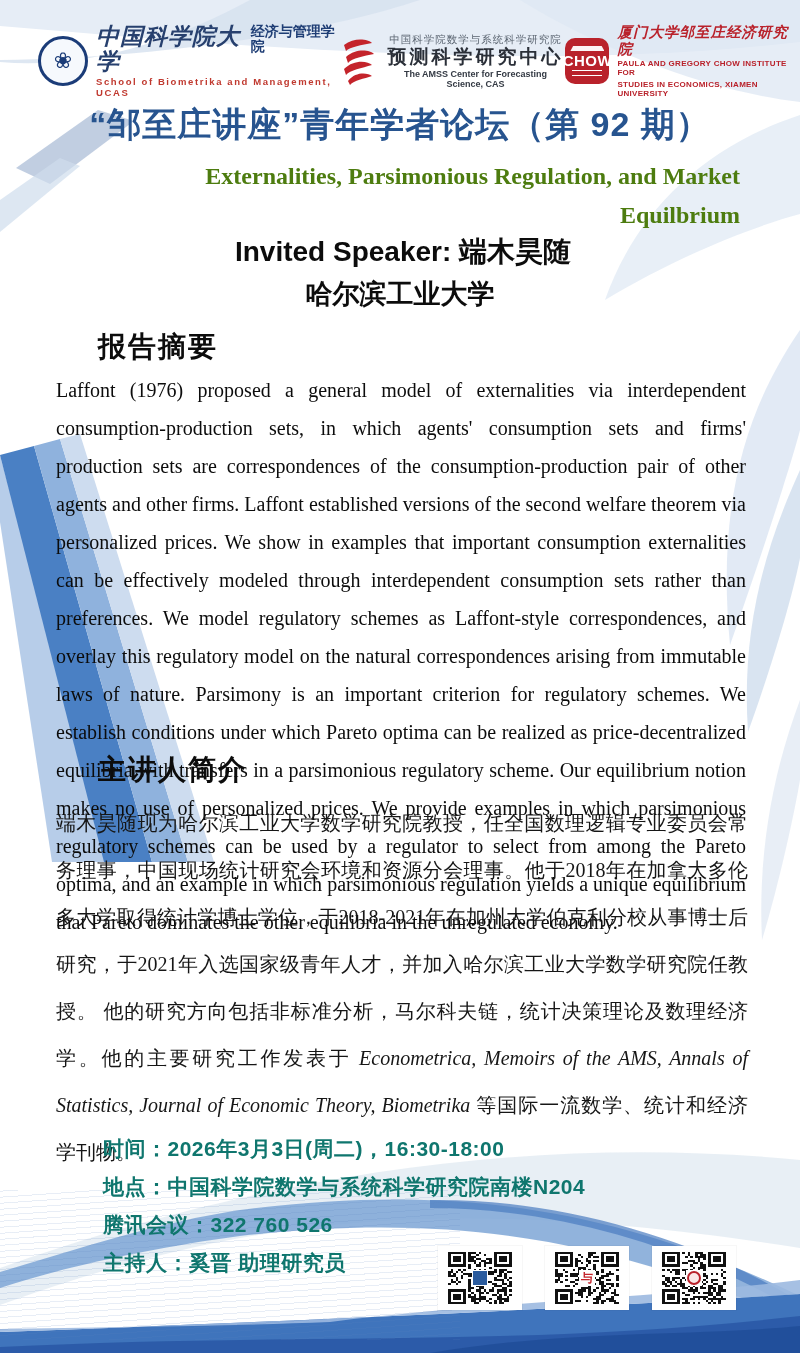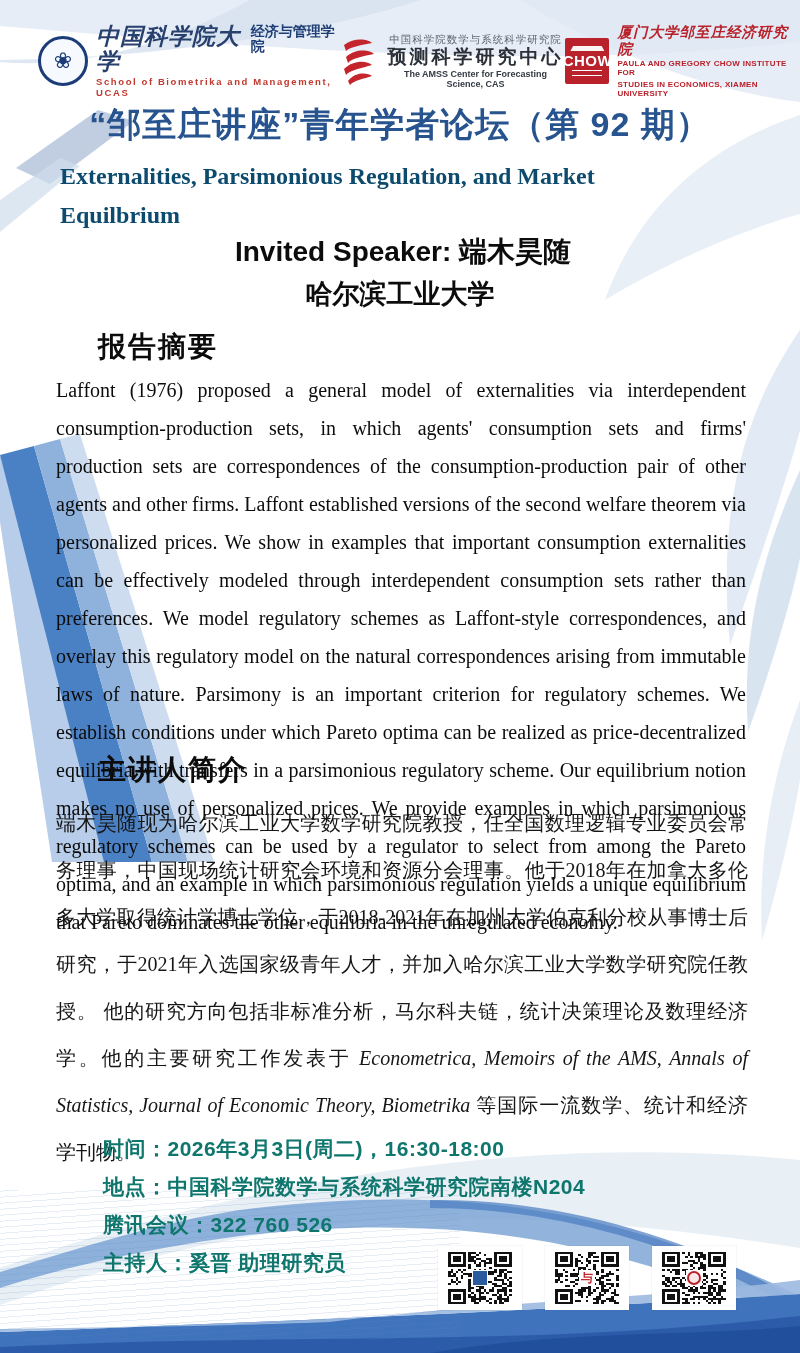--- a/index.html
+++ b/index.html
@@ -26,35 +26,35 @@
   .logo1-row{display:flex;align-items:flex-start;gap:6px;}
   .logo1-cn{font-family:"Liberation Serif",serif;font-style:italic;font-weight:bold;color:#27406e;font-size:23px;letter-spacing:1px;}
   .logo1-dept{font-weight:bold;color:#1f3e75;font-size:14px;}
   .logo1-en{color:#c0392f;font-size:9.5px;letter-spacing:1.6px;margin-top:3px;font-weight:bold;}
   .logo2-mark{width:40px;height:52px;flex:0 0 auto;}
   .logo2-txt{text-align:center;line-height:1.15;}
   .logo2-l1{color:#5a6470;font-size:10.5px;letter-spacing:1px;}
   .logo2-l2{font-family:"Liberation Serif",serif;font-weight:bold;color:#2a2f38;font-size:19px;letter-spacing:3px;margin:1px 0;}
   .logo2-l3{color:#343a44;font-size:9px;font-weight:bold;}
   .logo3-block{
-    width:44px;height:46px;background:#b9222b;color:#fff;flex:0 0 auto;border-radius:2px;
+    width:44px;height:46px;background:#b9222b;color:#fff;flex:0 0 auto;border-radius:10px;
     display:flex;flex-direction:column;align-items:center;justify-content:center;line-height:1;
   }
   .logo3-roof{width:34px;height:5px;background:#fff;clip-path:polygon(0 100%,8% 0,92% 0,100% 100%);margin-bottom:2px;opacity:.95;}
   .logo3-word{font-weight:bold;font-size:15px;letter-spacing:.5px;}
   .logo3-base{width:30px;height:4px;border-top:1px solid #fff;border-bottom:1px solid #fff;margin-top:2px;}
   .logo3-txt{line-height:1.15;}
   .logo3-cn{font-family:"Liberation Serif",serif;font-style:italic;font-weight:bold;color:#b9222b;font-size:14.5px;letter-spacing:1px;}
   .logo3-en{color:#b9222b;font-size:8px;font-weight:bold;letter-spacing:.3px;margin-top:2px;}
 
   
   .title-cn{position:absolute;top:102px;left:0;width:100%;text-align:center;
     font-size:34px;font-weight:bold;color:#27548f;letter-spacing:1px;}
-  .title-en{position:absolute;top:157px;left:60px;right:60px;text-align:left;
-    font-family:"Liberation Serif",serif;font-weight:bold;font-size:24px;line-height:39px;color:#0c4a6e;}
+  .title-en{position:absolute;top:157px;left:60px;right:60px;text-align:right;
+    font-family:"Liberation Serif",serif;font-weight:bold;font-size:24px;line-height:39px;color:#4d7c0f;}
   .speaker{position:absolute;top:233px;left:3px;width:100%;text-align:center;
     font-family:Liberation Sans, sans-serif;font-weight:bold;font-size:28px;color:#0c0c0c;}
   .affiliation{position:absolute;top:276px;left:0;width:100%;text-align:center;
     font-family:"Liberation Serif",serif;font-weight:bold;font-size:27px;color:#0c0c0c;}
 
   
   .sec-heading{position:absolute;left:56px;font-size:28px;font-weight:bold;color:#0c0c0c;letter-spacing:2px;margin-left:42px;}
   .h-abstract{top:328px;}
   .h-bio{top:751px;}
   .abstract-body{

